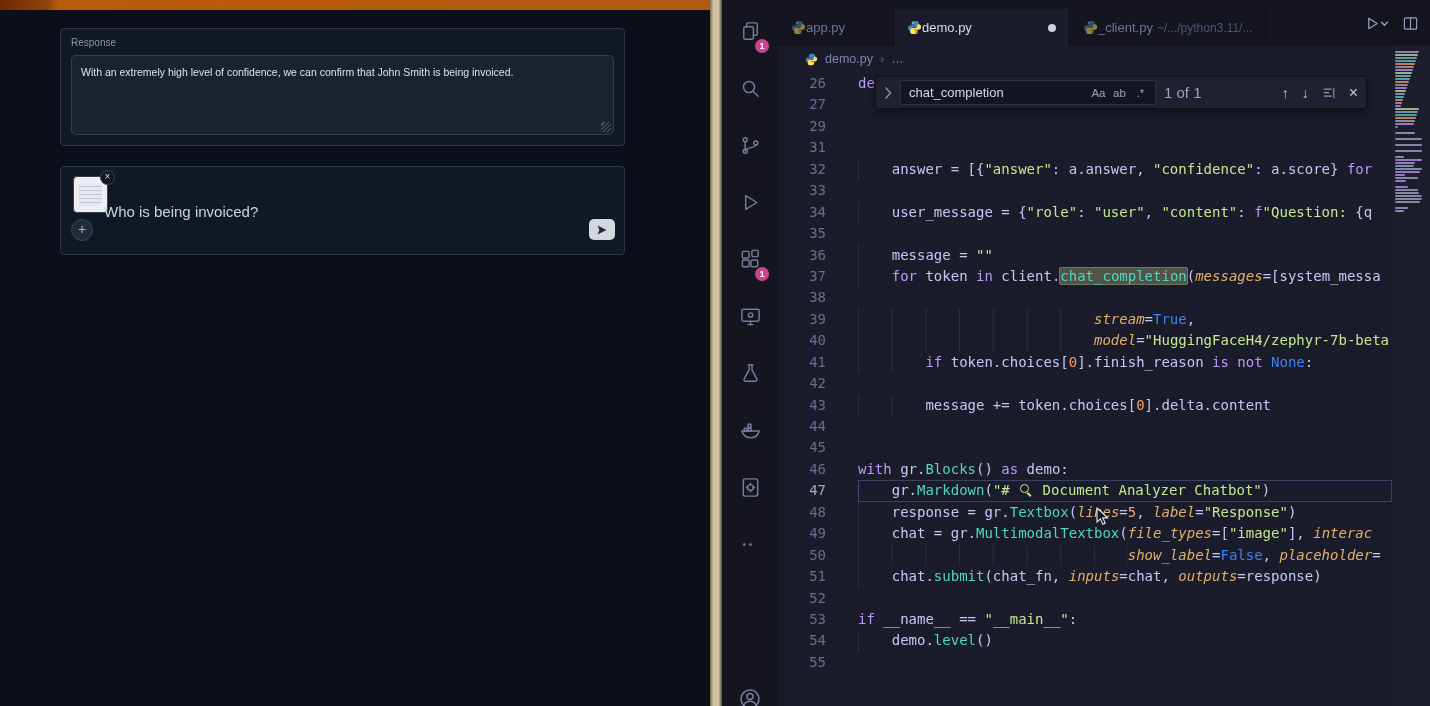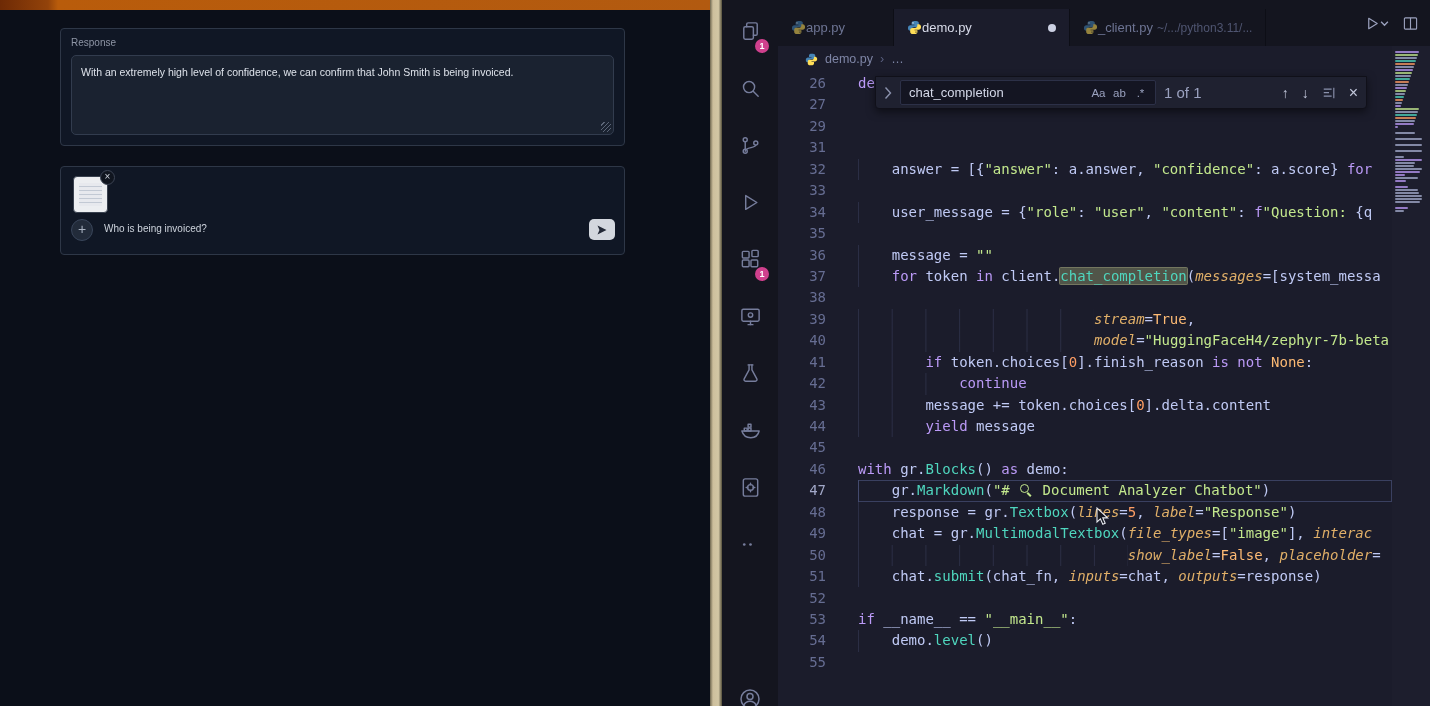--- a/index.html
+++ b/index.html
@@ -19,21 +19,21 @@
   .resize-grip{position:absolute;right:2px;bottom:2px;width:10px;height:10px;
     background:repeating-linear-gradient(135deg,transparent 0 2px,#5b6577 2px 3px);border-radius:0 0 4px 0}
   .chat-block{left:60px;top:166px;width:565px;height:89px}
   .thumb{position:absolute;left:12px;top:9px;width:35px;height:37px;border-radius:4px;background:#eceef1;overflow:hidden;border:1px solid #39414f}
   .thumb-lines{position:absolute;left:5px;right:5px;top:6px;bottom:6px;
     background:repeating-linear-gradient(180deg,#e7e9ee 0 3px,#c2c9d4 3px 4px)}
   .thumb-remove{position:absolute;left:39px;top:3px;width:15px;height:15px;border-radius:50%;
     background:#10151f;border:1px solid #3c4454;color:#cfd4dd;font-size:10px;line-height:12px;text-align:center;cursor:pointer}
   .plus-btn{position:absolute;left:10px;bottom:13px;width:22px;height:22px;border-radius:50%;
     background:#222b3a;border:1px solid #39455a;color:#aab3c2;font-size:14px;line-height:19px;text-align:center;cursor:pointer}
-  .chat-text{position:absolute;left:43px;bottom:20px;font-size:10px;color:#cdd3dc}
+  .chat-text{position:absolute;left:43px;bottom:34px;font-size:15px;color:#cdd3dc}
   .send-btn{position:absolute;right:9px;bottom:14px;width:26px;height:21px;border-radius:5px;
     background:#d3d7de;display:flex;align-items:center;justify-content:center;cursor:pointer}
 
   .divider{position:absolute;left:710px;top:0;width:12px;height:706px;
     background:linear-gradient(90deg,#6f6750,#cdbf9d 25%,#d2c6a4 70%,#55503c)}
 
   
   .vscode{position:absolute;left:722px;top:0;width:708px;height:706px;background:#1b1c2b;color:#c0caf5}
   .activitybar{position:absolute;left:0;top:0;width:56px;height:706px;background:#14151f;
     display:flex;flex-direction:column;align-items:center;padding-top:10px}
@@ -67,21 +67,21 @@
     font-family:"DejaVu Sans Mono",monospace;font-size:14px;line-height:21.43px;padding-top:1px}
   .code-line{display:flex;white-space:pre}
   .num{width:48px;text-align:right;color:#666d92;flex:none;cursor:pointer}
   .line-text{margin-left:32px;flex:1}
   .code-line.current .line-text{box-shadow:inset 0 0 0 1px #3a4060}
   .code-line.current .num{color:#a2a8c8}
   .c-kw{color:#bb9af7}
   .c-fn{color:#4fd6be}
   .c-str{color:#c3e88d}
   .c-num{color:#ff9e64}
-  .c-const{color:#fdba74}
+  .c-const{color:#3b82f6}
   .c-arg{color:#e0af68;font-style:italic}
   .c-param{color:#f7768e;font-style:italic}
   .c-plain{color:#c0caf5}
   .c-op{color:#c0caf5}
   .c-match{background:rgba(172,178,123,.38);box-shadow:0 0 0 1px rgba(205,210,150,.5);border-radius:1px}
   .indent{display:inline-block;height:21.43px;vertical-align:top;
     background-image:linear-gradient(to right,rgba(100,110,160,.22) 1px,transparent 1px);background-size:4ch 100%}
   .mag-icon{display:inline-block;width:12px;height:11px;position:relative;margin:0 2px}
   .mag-icon::before{content:"";position:absolute;left:0;top:0;width:7px;height:7px;border:1.5px solid #c3e88d;border-radius:50%}
   .mag-icon::after{content:"";position:absolute;left:8px;top:8px;width:5px;height:1.5px;background:#c3e88d;
@@ -354,23 +354,23 @@
               <div class="code-line"><span class="num">32</span><span class="line-text"><span class="indent" style="width: 4ch;"></span><span class="c-plain">answer = [{</span><span class="c-str">"answer"</span><span class="c-plain">: a.answer, </span><span class="c-str">"confidence"</span><span class="c-plain">: a.score} </span><span class="c-kw">for</span></span></div>
               <div class="code-line"><span class="num">33</span><span class="line-text"></span></div>
               <div class="code-line"><span class="num">34</span><span class="line-text"><span class="indent" style="width: 4ch;"></span><span class="c-plain">user_message = {</span><span class="c-str">"role"</span><span class="c-plain">: </span><span class="c-str">"user"</span><span class="c-plain">, </span><span class="c-str">"content"</span><span class="c-plain">: </span><span class="c-kw">f</span><span class="c-str">"Question: </span><span class="c-plain">{q</span></span></div>
               <div class="code-line"><span class="num">35</span><span class="line-text"></span></div>
               <div class="code-line"><span class="num">36</span><span class="line-text"><span class="indent" style="width: 4ch;"></span><span class="c-plain">message = </span><span class="c-str">""</span></span></div>
               <div class="code-line"><span class="num">37</span><span class="line-text"><span class="indent" style="width: 4ch;"></span><span class="c-kw">for</span><span class="c-plain"> token </span><span class="c-kw">in</span><span class="c-plain"> client.</span><span class="c-fn c-match">chat_completion</span><span class="c-plain">(</span><span class="c-arg">messages</span><span class="c-plain">=[system_messa</span></span></div>
               <div class="code-line"><span class="num">38</span></div>
               <div class="code-line"><span class="num">39</span><span class="line-text"><span class="indent" style="width: 28ch;"></span><span class="c-arg">stream</span><span class="c-plain">=</span><span class="c-const">True</span><span class="c-plain">,</span></span></div>
               <div class="code-line"><span class="num">40</span><span class="line-text"><span class="indent" style="width: 28ch;"></span><span class="c-arg">model</span><span class="c-plain">=</span><span class="c-str">"HuggingFaceH4/zephyr-7b-beta</span></span></div>
               <div class="code-line"><span class="num">41</span><span class="line-text"><span class="indent" style="width: 8ch;"></span><span class="c-kw">if</span><span class="c-plain"> token.choices[</span><span class="c-num">0</span><span class="c-plain">].finish_reason </span><span class="c-kw">is</span><span class="c-plain"> </span><span class="c-kw">not</span><span class="c-plain"> </span><span class="c-const">None</span><span class="c-plain">:</span></span></div>
-              <div class="code-line"><span class="num">42</span><span class="line-text"><span class="indent" style="width: 12ch;"></span><span class="c-kw">continue</span></span></div>
+              <div class="code-line"><span class="num">42</span></div>
               <div class="code-line"><span class="num">43</span><span class="line-text"><span class="indent" style="width: 8ch;"></span><span class="c-plain">message </span><span class="c-op">+=</span><span class="c-plain"> token.choices[</span><span class="c-num">0</span><span class="c-plain">].delta.content</span></span></div>
-              <div class="code-line"><span class="num">44</span><span class="line-text"><span class="indent" style="width: 8ch;"></span><span class="c-kw">yield</span><span class="c-plain"> message</span></span></div>
+              <div class="code-line"><span class="num">44</span></div>
               <div class="code-line"><span class="num">45</span><span class="line-text"></span></div>
               <div class="code-line"><span class="num">46</span><span class="line-text"><span class="c-kw">with</span><span class="c-plain"> gr.</span><span class="c-fn">Blocks</span><span class="c-plain">() </span><span class="c-kw">as</span><span class="c-plain"> demo:</span></span></div>
               <div class="code-line current"><span class="num">47</span><span class="line-text"><span class="indent" style="width: 4ch;"></span><span class="c-plain">gr.</span><span class="c-fn">Markdown</span><span class="c-plain">(</span><span class="c-str">"# </span><span class="mag-icon"></span><span class="c-str"> Document Analyzer Chatbot"</span><span class="c-plain">)</span></span></div>
               <div class="code-line"><span class="num">48</span><span class="line-text"><span class="indent" style="width: 4ch;"></span><span class="c-plain">response = gr.</span><span class="c-fn">Textbox</span><span class="c-plain">(</span><span class="c-arg">lines</span><span class="c-plain">=</span><span class="c-num">5</span><span class="c-plain">, </span><span class="c-arg">label</span><span class="c-plain">=</span><span class="c-str">"Response"</span><span class="c-plain">)</span></span></div>
               <div class="code-line"><span class="num">49</span><span class="line-text"><span class="indent" style="width: 4ch;"></span><span class="c-plain">chat = gr.</span><span class="c-fn">MultimodalTextbox</span><span class="c-plain">(</span><span class="c-arg">file_types</span><span class="c-plain">=[</span><span class="c-str">"image"</span><span class="c-plain">], </span><span class="c-arg">interac</span></span></div>
               <div class="code-line"><span class="num">50</span><span class="line-text"><span class="indent" style="width: 32ch;"></span><span class="c-arg">show_label</span><span class="c-plain">=</span><span class="c-const">False</span><span class="c-plain">, </span><span class="c-arg">placeholder</span><span class="c-plain">=</span></span></div>
               <div class="code-line"><span class="num">51</span><span class="line-text"><span class="indent" style="width: 4ch;"></span><span class="c-plain">chat.</span><span class="c-fn">submit</span><span class="c-plain">(chat_fn, </span><span class="c-arg">inputs</span><span class="c-plain">=chat, </span><span class="c-arg">outputs</span><span class="c-plain">=response)</span></span></div>
               <div class="code-line"><span class="num">52</span><span class="line-text"></span></div>
               <div class="code-line"><span class="num">53</span><span class="line-text"><span class="c-kw">if</span><span class="c-plain"> __name__ </span><span class="c-op">==</span><span class="c-plain"> </span><span class="c-str">"__main__"</span><span class="c-plain">:</span></span></div>
               <div class="code-line"><span class="num">54</span><span class="line-text"><span class="indent" style="width: 4ch;"></span><span class="c-plain">demo.</span><span class="c-fn">level</span><span class="c-plain">()</span></span></div>

